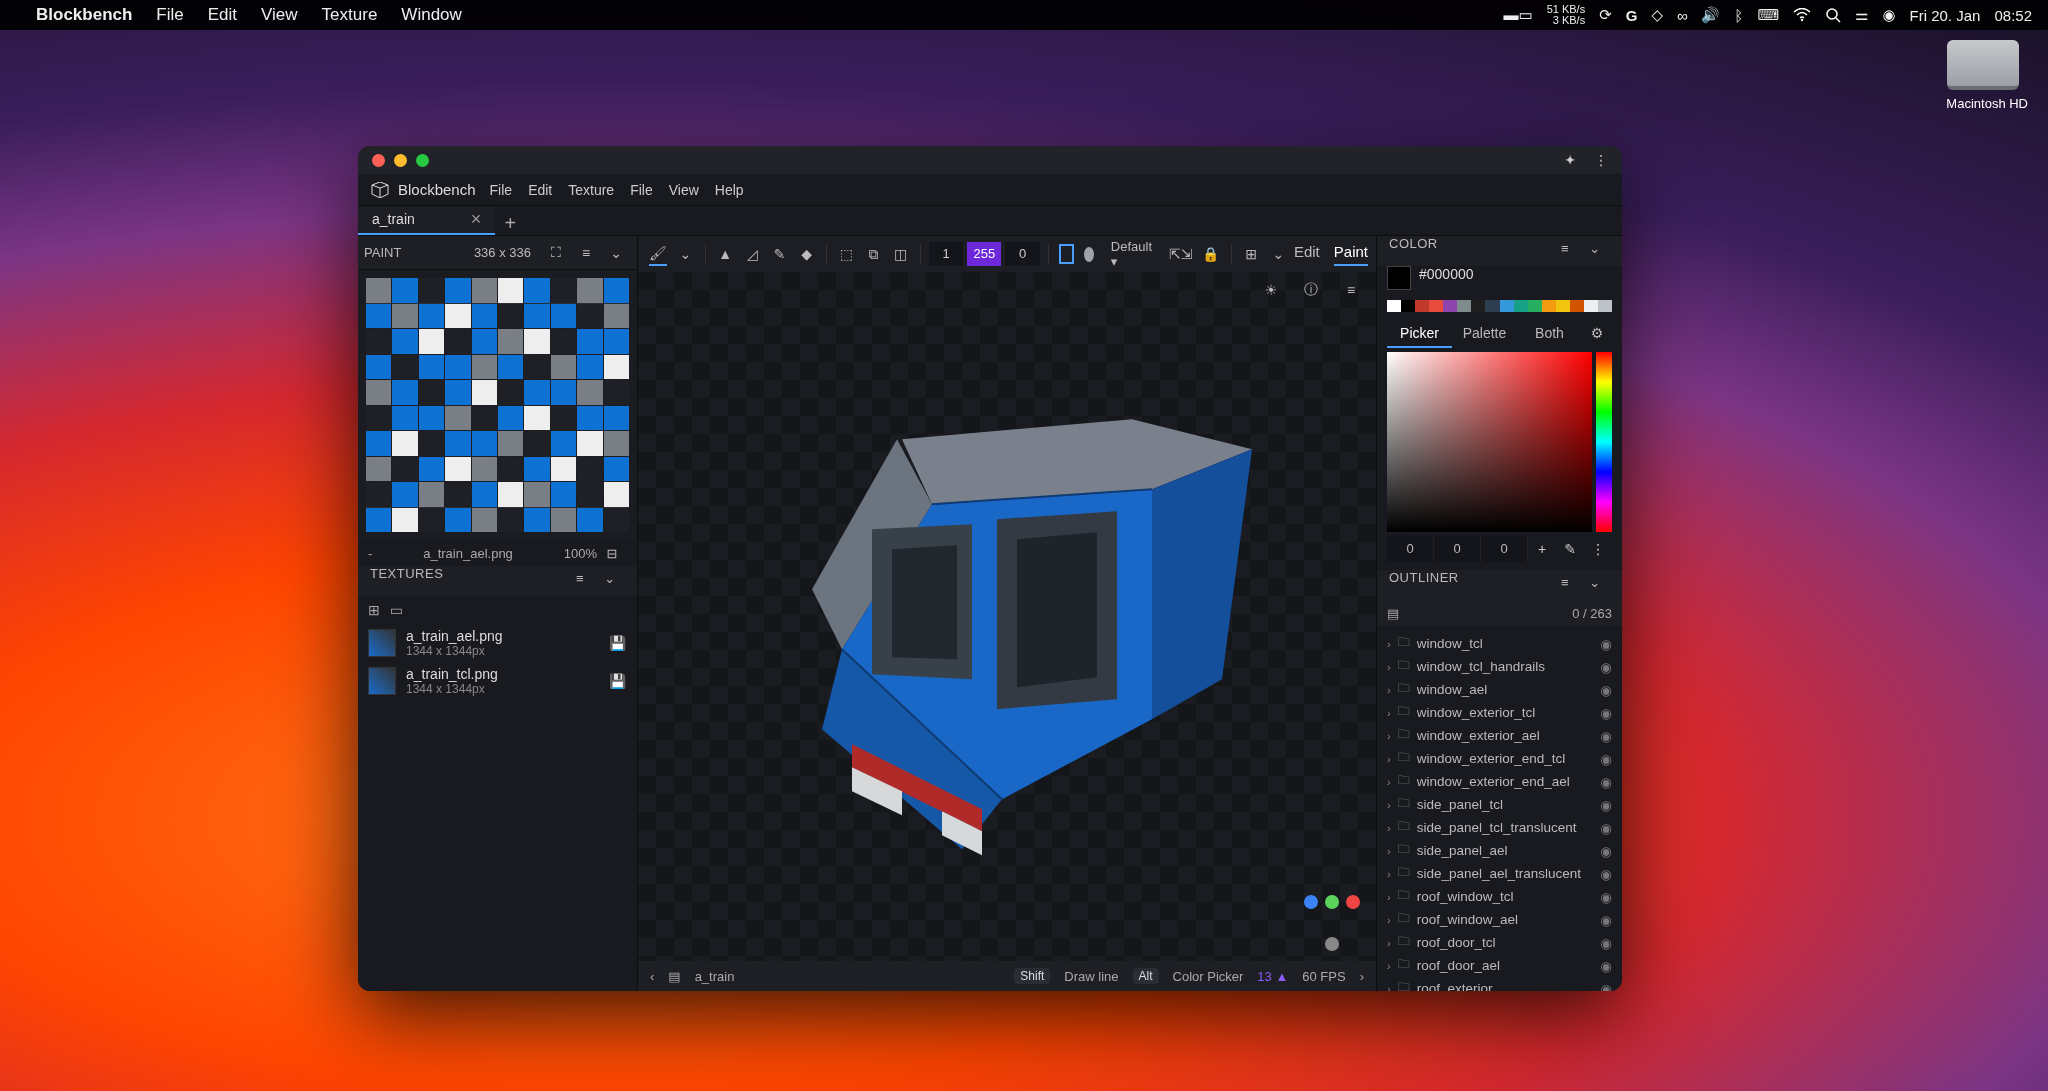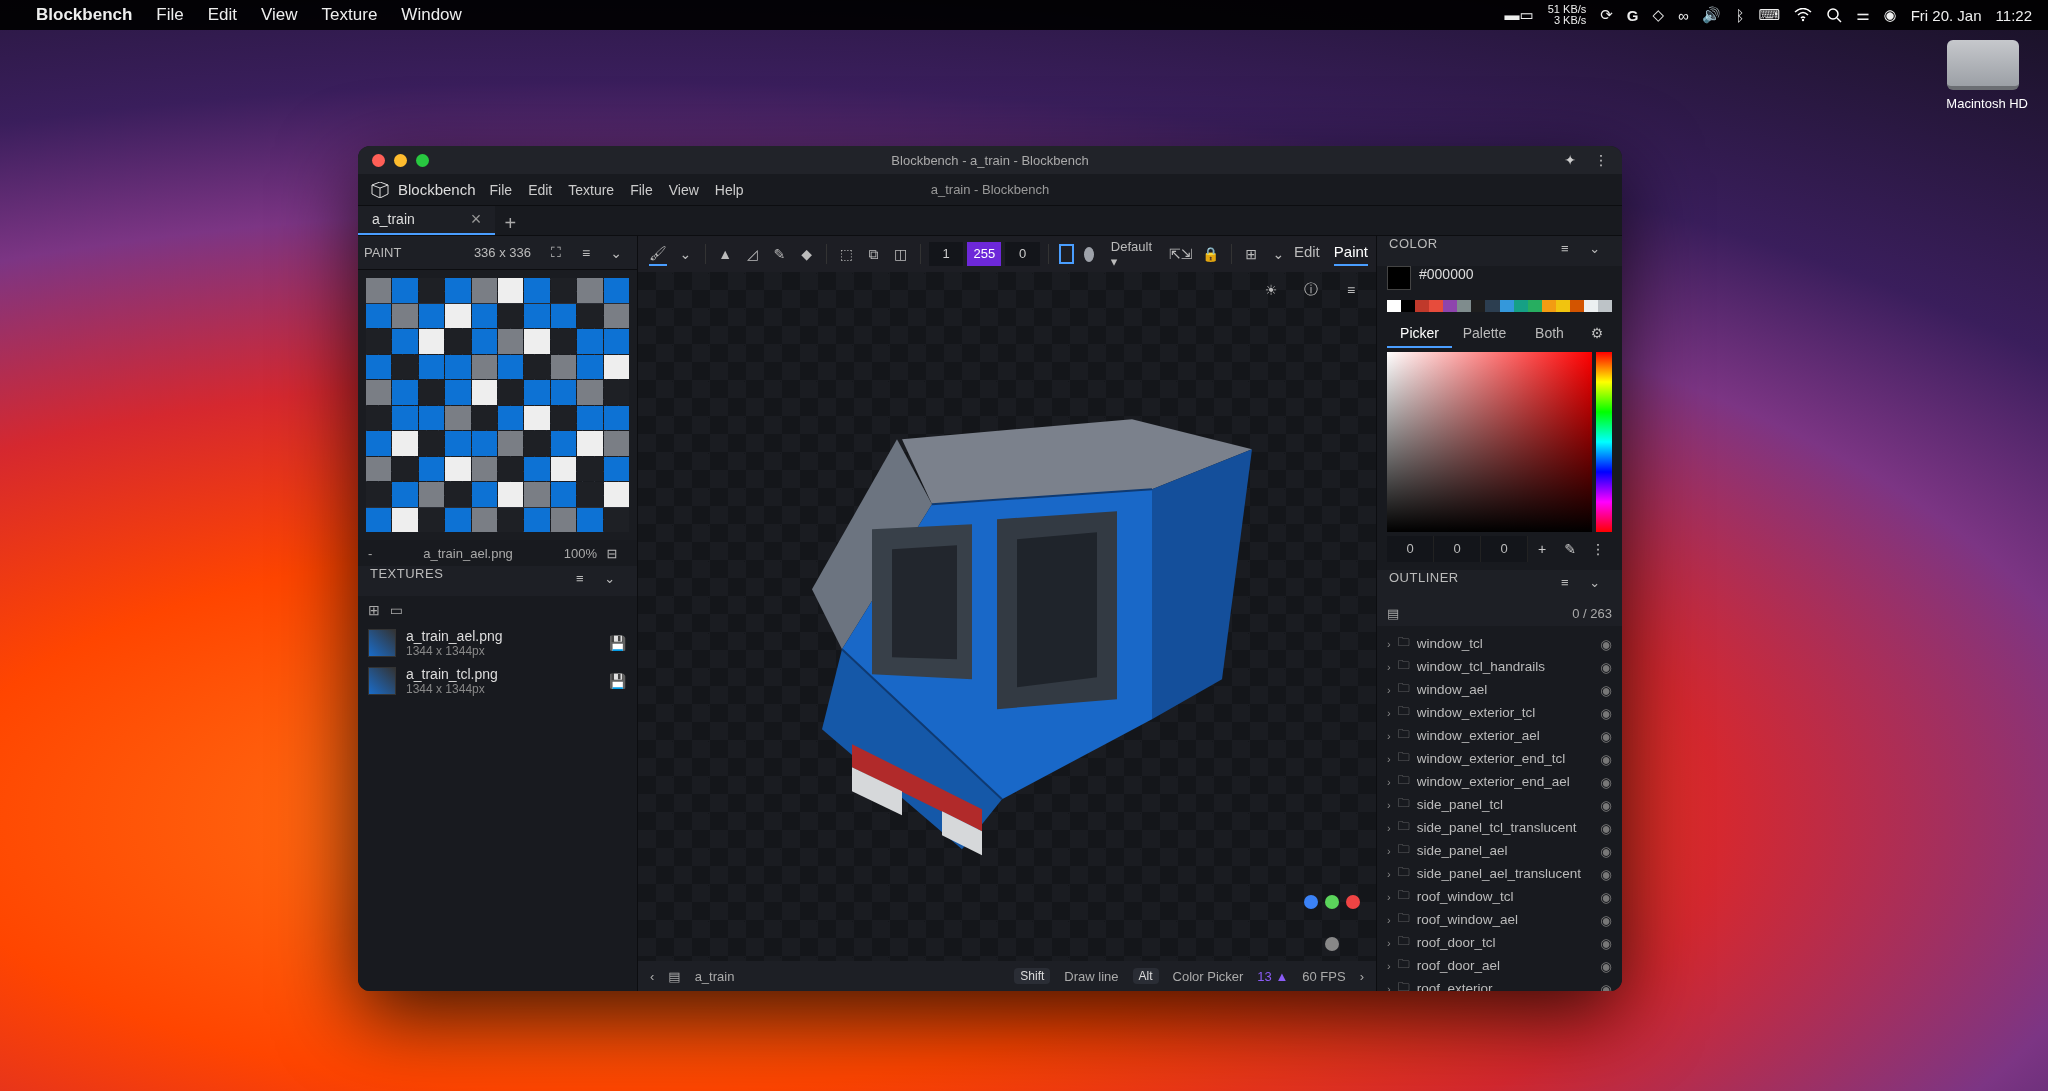--- a/index.html
+++ b/index.html
@@ -130,57 +130,55 @@
     </span>
     <span>
       <svg width="16" height="16">
           <circle cx="7" cy="7" r="5" stroke="#fff" stroke-width="1.5" fill="none"></circle>
           <line x1="11" y1="11" x2="15" y2="15" stroke="#fff" stroke-width="1.5"></line>
         </svg>
     </span>
     <span>⚌</span>
     <span>◉</span>
     <span>Fri 20. Jan</span>
-    <span>11:22</span>
+    <span>08:52</span>
   </div>
 </div>
 
 <div class="desktop-icon">
   <div class="hd"></div>
   <div>Macintosh HD</div>
 </div>
 
 <div class="window">
   <div class="titlebar">
     <div class="traffic">
       <div class="tdot r"></div>
       <div class="tdot g"></div>
       <div class="tdot b"></div>
     </div>
-    <div class="wintitle">Blockbench - a_train - Blockbench</div>
     <div class="appicons">
       <span>✦</span>
       <span>⋮</span>
     </div>
   </div>
 
   <div class="appmenu">
     <div class="logo">
       <svg width="20" height="16" viewBox="0 0 20 16">
           <path d="M2 3 L10 0 L18 3 L18 12 L10 16 L2 12 Z M2 3 L10 6 L18 3 M10 6 L10 16" stroke="#ddd" stroke-width="1" fill="none"></path>
         </svg>
       <span>Blockbench</span>
     </div>
     <span class="am">File</span>
     <span class="am">Edit</span>
     <span class="am">Texture</span>
     <span class="am">File</span>
     <span class="am">View</span>
     <span class="am">Help</span>
-    <div class="subtitle">a_train - Blockbench</div>
   </div>
 
   <div class="tabbar">
     <div class="tab">
       <span>a_train</span>
       <span class="close">×</span>
     </div>
     <div class="newtab">+</div>
   </div>
 

